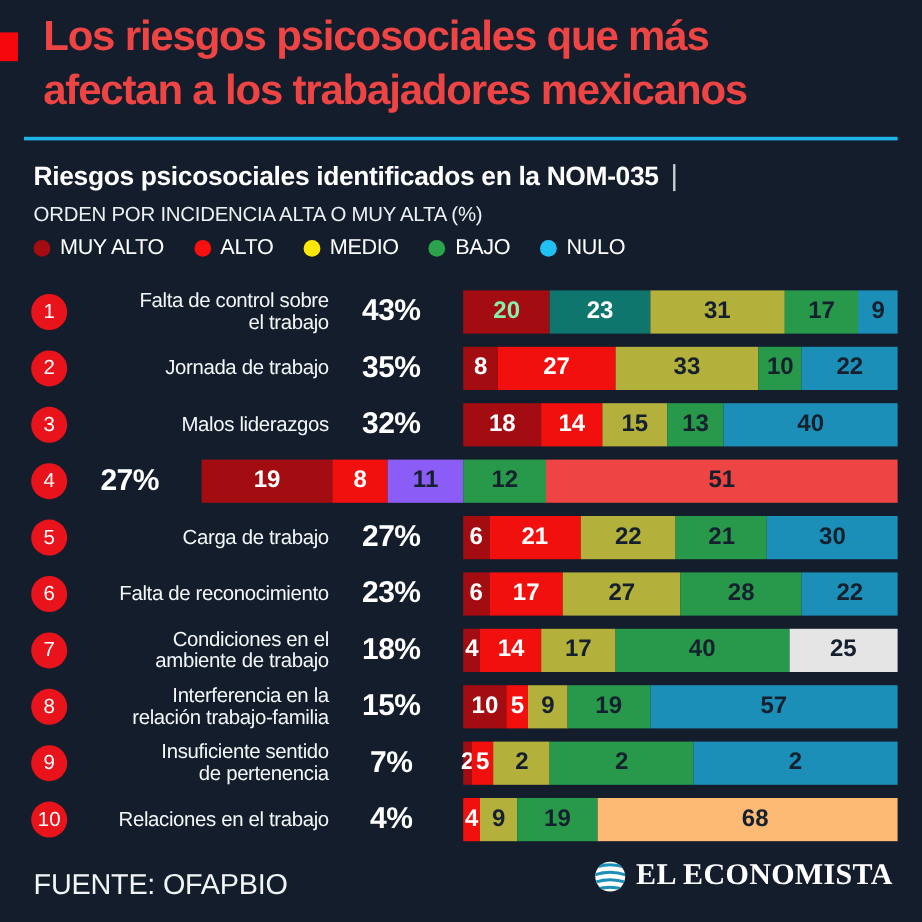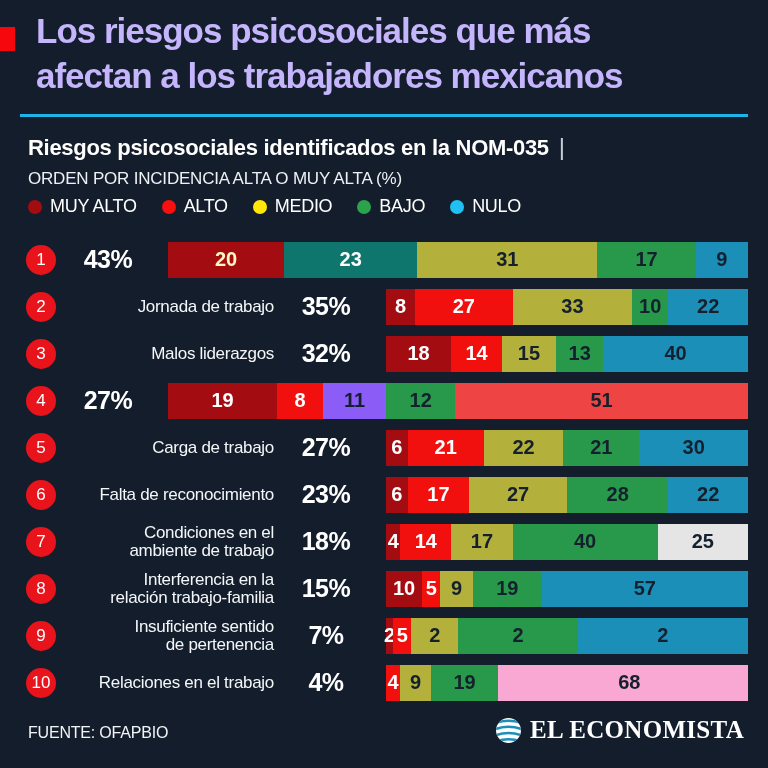--- a/index.html
+++ b/index.html
@@ -6,21 +6,21 @@
   body{
     width:768px;height:768px;position:relative;overflow:hidden;
     background:#141D2B;
     font-family:"Liberation Sans", sans-serif;
     -webkit-font-smoothing:antialiased;
   }
   .red-square{position:absolute;left:0;top:27px;width:15px;height:24px;background:#F6070D;}
   .title{
     position:absolute;left:36px;top:8px;margin:0;width:720px;
     font-size:35px;line-height:45px;font-weight:bold;letter-spacing:-1px;
-    color:#c4b5fd;
+    color:#ef4444;
   }
   .divider{position:absolute;left:20px;top:114px;width:728px;height:3px;background:#1FB4E9;}
   .subtitle-row{position:absolute;left:28px;top:133px;color:#FFFFFF;font-size:22px;font-weight:bold;letter-spacing:-0.3px;}
   .subtitle-sep{font-weight:normal;color:#C7CED6;font-size:24px;margin-left:10px;}
   .order-note{position:absolute;left:28px;top:169px;color:#EDF1F4;font-size:17px;letter-spacing:-0.2px;}
   .legend{position:absolute;left:28px;top:196px;display:flex;align-items:center;gap:25px;color:#FFFFFF;font-size:18px;letter-spacing:-0.3px;}
   .lg-item{display:flex;align-items:center;}
   .lg-dot{width:14px;height:14px;border-radius:50%;display:inline-block;margin-right:8px;flex:none;}
   .rows{position:absolute;left:22px;top:236px;width:726px;display:flex;flex-direction:column;}
   .row{display:flex;align-items:center;height:47px;}
@@ -32,21 +32,21 @@
   .rlabel{
     width:208px;margin-left:10px;text-align:right;flex:none;
     font-size:17px;line-height:18px;color:#F4F7F9;white-space:pre-line;letter-spacing:-0.3px;
   }
   .rpct{width:104px;flex:none;text-align:center;font-size:25px;font-weight:bold;color:#FFFFFF;letter-spacing:-0.5px;}
   .bar{flex:1;height:36px;display:flex;margin-left:8px;}
   .seg{
     display:flex;align-items:center;justify-content:center;
     font-size:20px;font-weight:bold;min-width:0;overflow:visible;white-space:nowrap;
   }
-  .footer-source{position:absolute;left:28px;top:724px;color:#F2F5F7;font-size:16px;letter-spacing:-0.2px;}
+  .footer-source{position:absolute;left:28px;top:724px;color:#F2F5F7;font-size:24px;letter-spacing:-0.2px;}
   .brand{position:absolute;right:24px;top:716px;display:flex;align-items:center;gap:8px;}
   .brand-name{font-family:"Liberation Serif", serif;font-weight:bold;font-size:25px;color:#FFFFFF;letter-spacing:0.3px;}
 </style>
 </head>
 <body>
 
 <div class="red-square"></div>
 
 <h1 class="title"><span>Los riesgos psicosociales que más</span><br><span>afectan a los trabajadores mexicanos</span></h1>
 
@@ -81,23 +81,25 @@
 
   <span class="lg-item">
     <span class="lg-dot" style="background: rgb(32, 193, 242);"></span>
     <span class="lg-label">NULO</span>
   </span>
 </div>
 
 <div class="rows" id="rows">
   <div class="row">
     <span class="badge">1</span>
+    <span class="rlabel">Falta de control sobre
+el trabajo</span>
     <span class="rpct">43%</span>
     <div class="bar">
-  <span class="seg" style="flex: 20 20 0px; background: rgb(163, 13, 18); color: #fef9c3;">20</span>
+  <span class="seg" style="flex: 20 20 0px; background: rgb(163, 13, 18); color: #86efac;">20</span>
 
   <span class="seg" style="flex: 23 23 0px; background: #0f766e; color: rgb(255, 255, 255); text-align: center;">23</span>
 
   <span class="seg" style="flex: 31 31 0px; background: rgb(179, 176, 60); color: rgb(21, 32, 46);">31</span>
 
   <span class="seg" style="flex: 17 17 0px; background: rgb(40, 153, 75); color: rgb(21, 32, 46);">17</span>
 
   <span class="seg" style="flex: 9 9 0px; background: rgb(28, 143, 185); color: rgb(21, 32, 46);">9</span>
 </div>
   </div>
@@ -244,21 +246,21 @@
     <span class="badge">10</span>
     <span class="rlabel">Relaciones en el trabajo</span>
     <span class="rpct">4%</span>
     <div class="bar">
   <span class="seg" style="flex: 4 4 0px; background: rgb(242, 16, 14); color: rgb(255, 255, 255);">4</span>
 
   <span class="seg" style="flex: 9 9 0px; background: rgb(179, 176, 60); color: rgb(21, 32, 46);">9</span>
 
   <span class="seg" style="flex: 19 19 0px; background: rgb(40, 153, 75); color: rgb(21, 32, 46);">19</span>
 
-  <span class="seg" style="flex: 68 68 0px; background: #f9a8d4; color: rgb(21, 32, 46); padding-left: 13px;">68</span>
+  <span class="seg" style="flex: 68 68 0px; background: #fdba74; color: rgb(21, 32, 46); padding-left: 13px;">68</span>
 </div>
   </div>
 </div>
 
 <div class="footer-source">FUENTE: OFAPBIO</div>
 
 <div class="brand">
   <svg width="27" height="27" viewBox="0 0 26 26">
     <defs>
         <clipPath id="lc">

